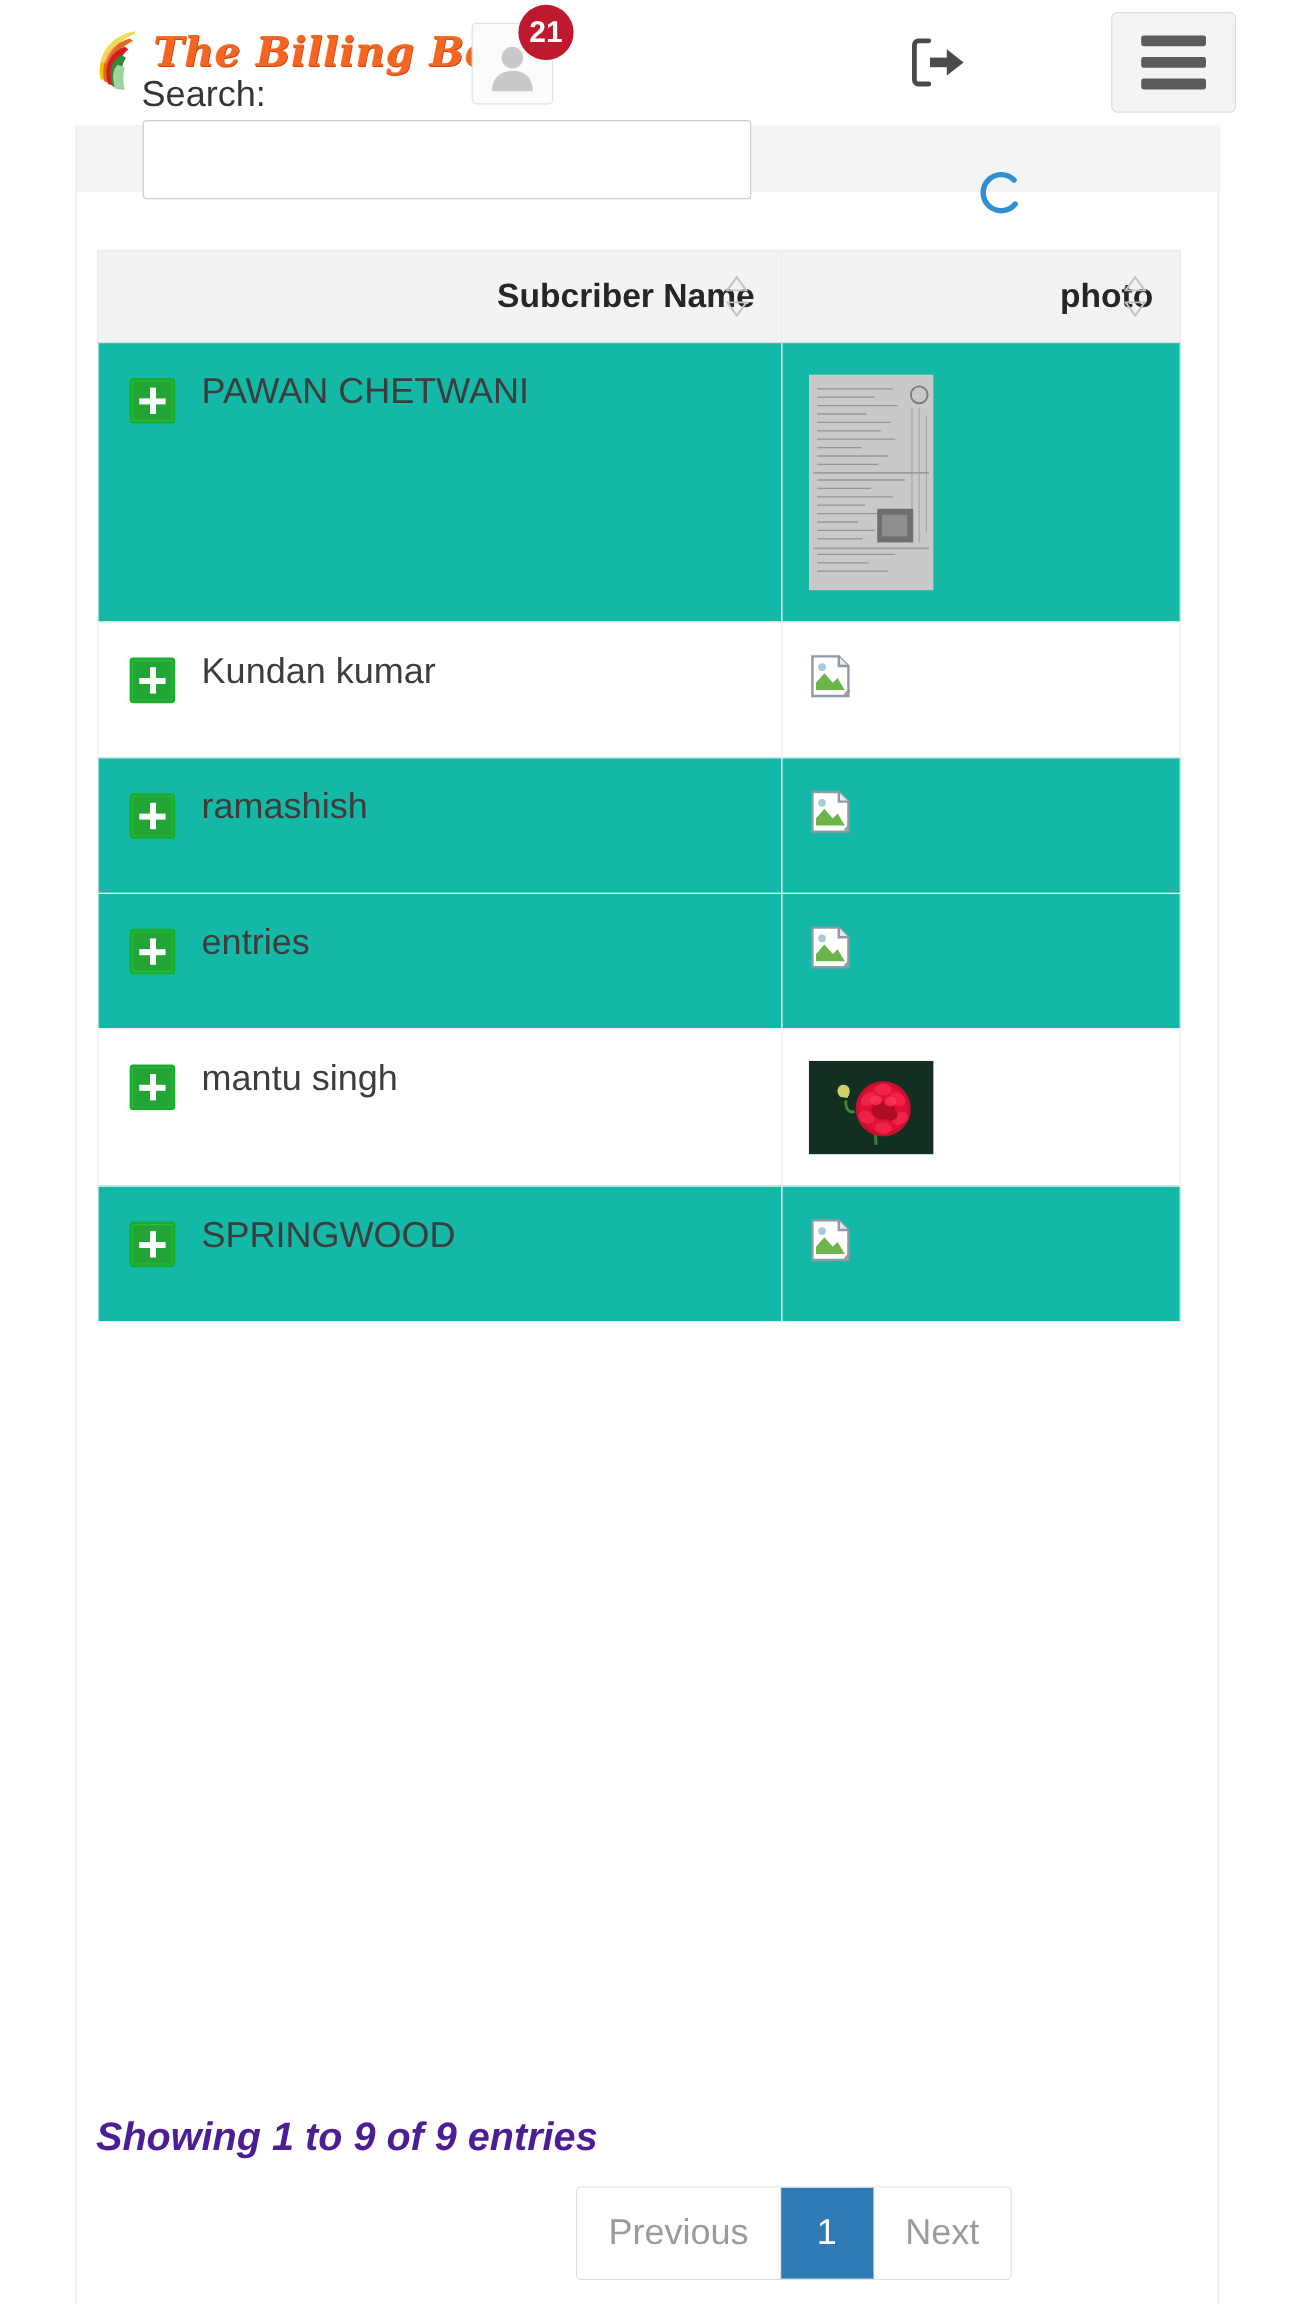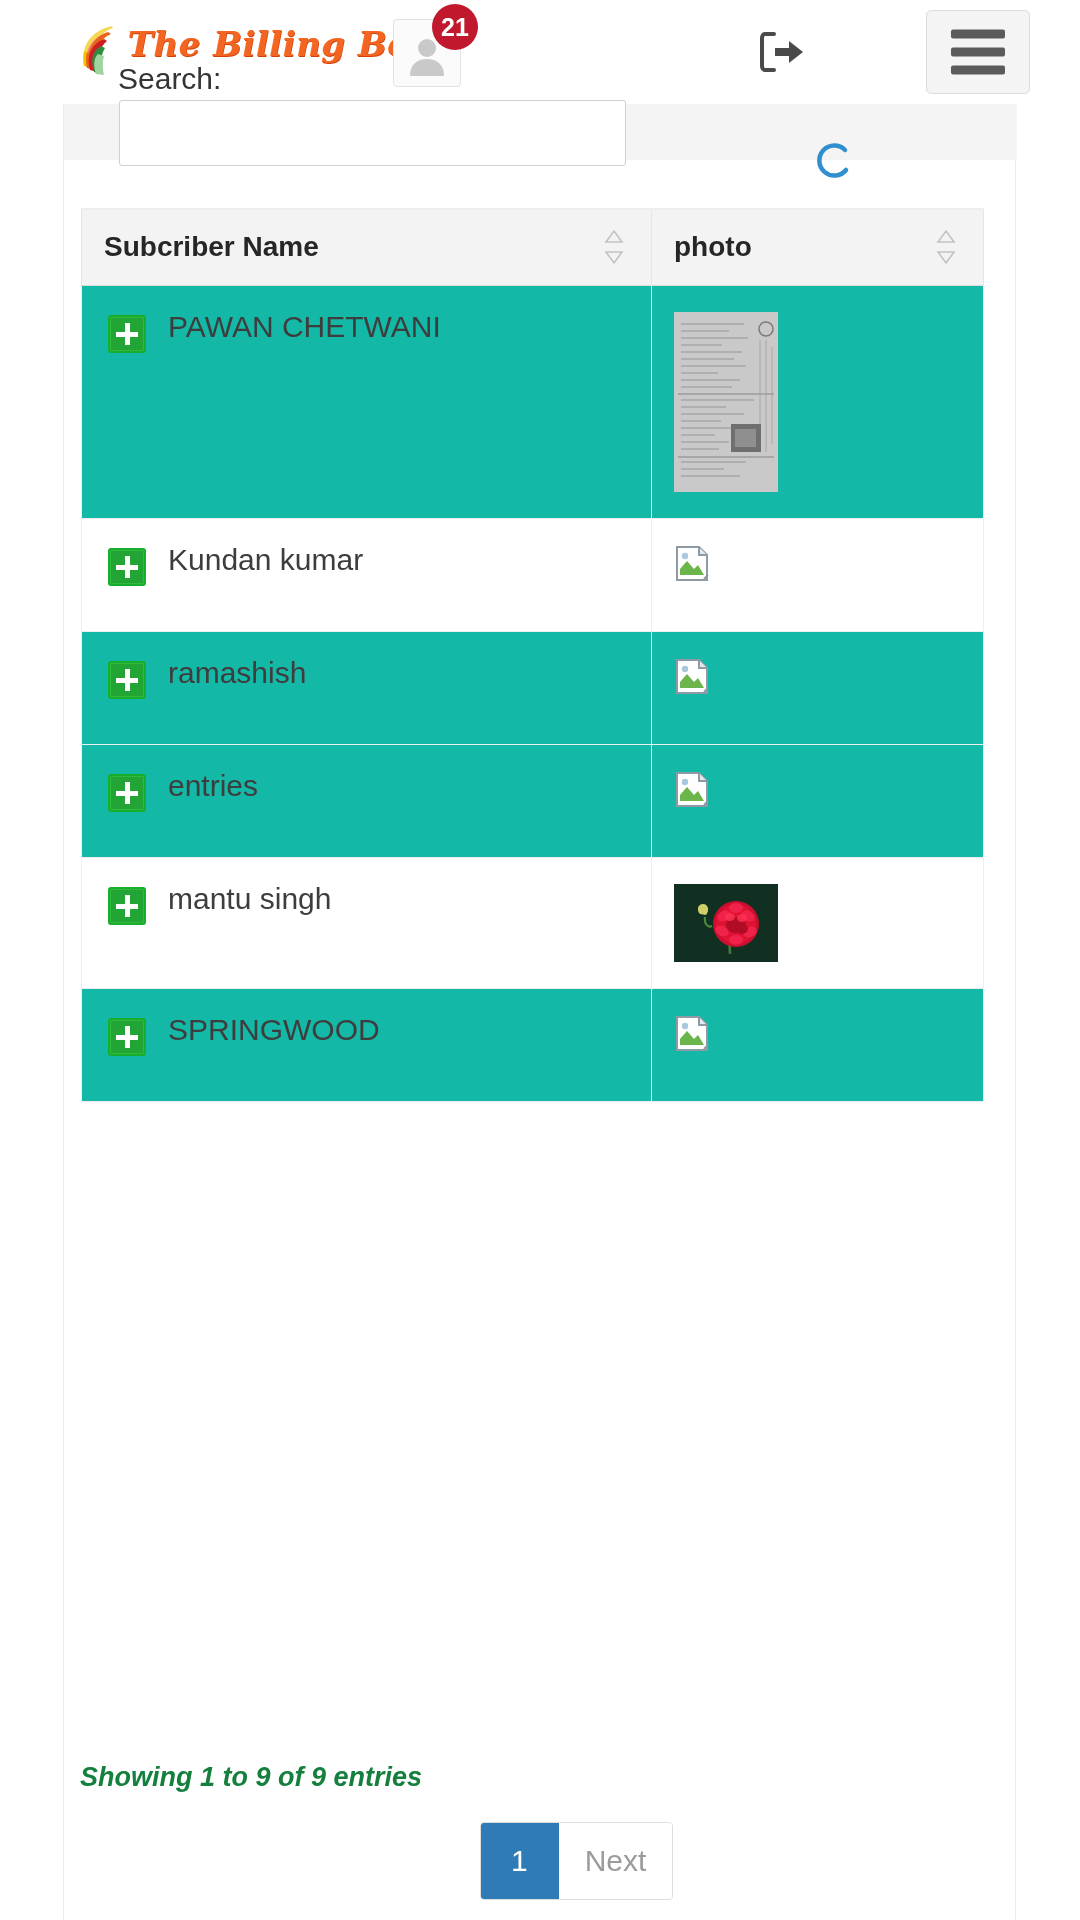--- a/index.html
+++ b/index.html
@@ -188,21 +188,21 @@
   table.dt {
     width: 902px;
     border-collapse: collapse;
     table-layout: fixed;
   }
   table.dt thead th {
     background: #f3f3f3;
     border: 1px solid #e6e6e6;
     border-top: 2px solid #eeeeee;
     border-bottom: 1px solid #dddddd;
-    text-align: left;
+    text-align: right;
     font-size: 28px;
     font-weight: bold;
     color: #262626;
     padding: 20px 22px;
     height: 76px;
     position: relative;
     font-family: "Liberation Sans", sans-serif;
   }
   th.col-name { width: 570px; }
   th.col-photo { width: 332px; }
@@ -282,24 +282,24 @@
     height: 78px;
     display: block;
     border: 0;
   }
 
   
   .dt-info {
     position: absolute;
     left: 80px;
     top: 1762px;
-    font-size: 27px;
+    font-size: 33px;
     font-style: italic;
     font-weight: bold;
-    color: #15803d;
+    color: #4c1d95;
     font-family: "Liberation Sans", sans-serif;
     white-space: nowrap;
   }
   .dt-pagination {
     position: absolute;
     left: 480px;
     top: 1822px;
     display: flex;
     border: 1px solid #dddddd;
     border-radius: 4px;
@@ -580,15 +580,16 @@
         </td>
       </tr>
 
     </tbody>
   </table>
 </div>
 
 <div class="dt-info">Showing 1 to 9 of 9 entries</div>
 
 <div class="dt-pagination">
+  <div class="pg-btn">Previous</div>
   <div class="pg-btn active">1</div>
   <div class="pg-btn">Next</div>
 </div>
 
 </body></html>

